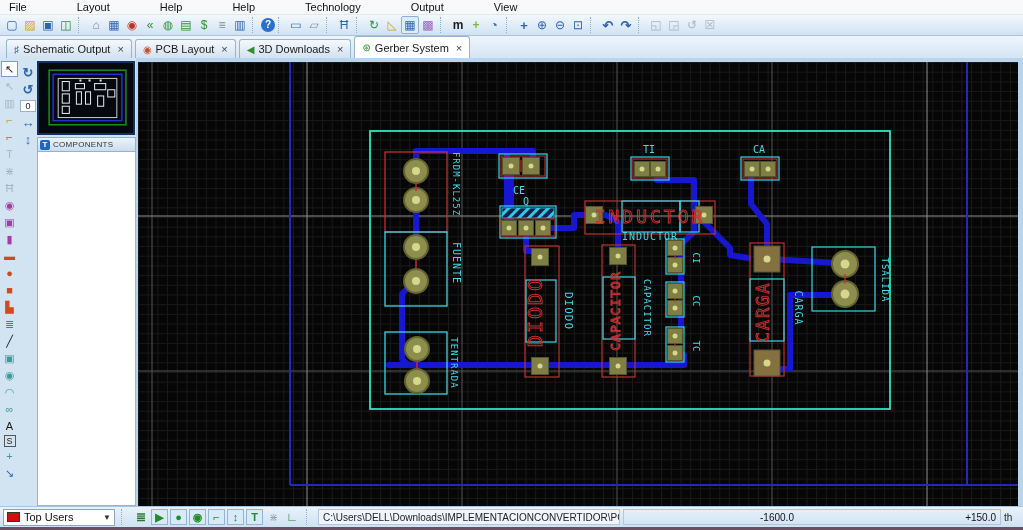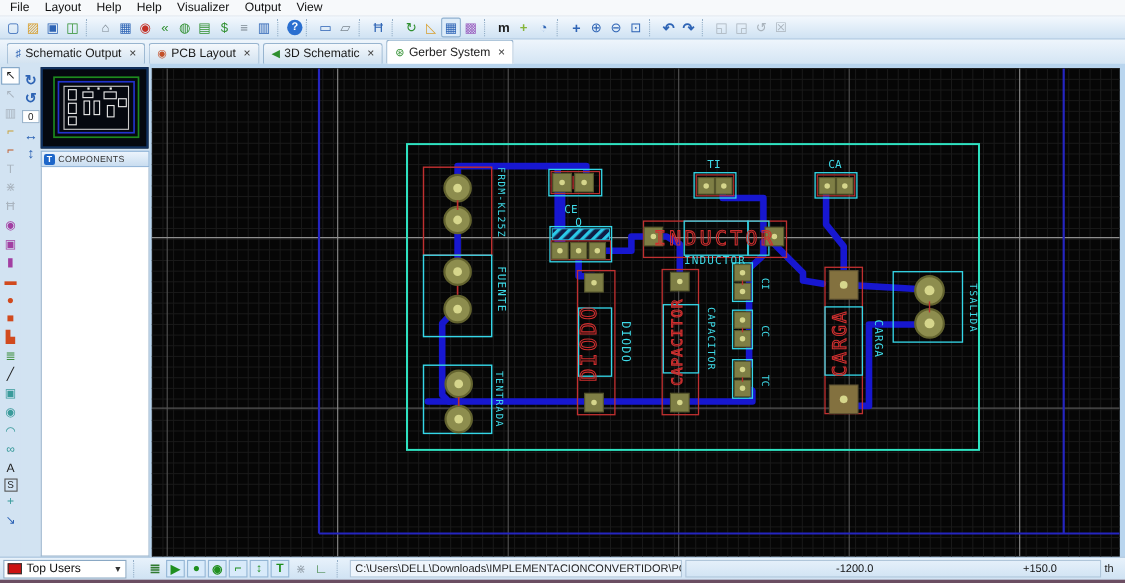--- a/index.html
+++ b/index.html
@@ -1,20 +1,20 @@
 <!DOCTYPE html>
 <html><head>
 <meta charset="utf-8">
 <style>
   * { box-sizing: border-box; margin: 0; padding: 0; }
   html,body { width:1023px; height:530px; overflow:hidden; font-family:"Liberation Sans",sans-serif; }
   .window { position:relative; width:1023px; height:530px; background:#d2e3f2; display:flex; flex-direction:column; }
 
   
-  .menubar { height:15px; background:#f7f9fb; display:flex; align-items:center; padding-left:2px; font-size:11px; color:#111; border-bottom:1px solid #e3e8ee; flex:0 0 15px; }
+  .menubar { height:15px; background:#f7f9fb; display:flex; align-items:center; padding-left:2px; font-size:11px; color:#111; border-bottom:1px solid #e3e8ee; flex:0 0 15px;gap:36px; }
   .menu-item { padding:0 7px; line-height:14px; }
 
   
   .toolbar { height:21px; flex:0 0 21px; background:linear-gradient(#f3f8fd,#cfe2f3); display:flex; align-items:center; padding-left:3px; border-bottom:1px solid #aac4dd; }
   .tb { width:18px; height:18px; display:inline-flex; align-items:center; justify-content:center; font-size:12px; line-height:1; cursor:default; }
   .sep { width:6px; height:16px; border-left:1px dotted #93aec7; margin:0 3px; }
   .i-blue{color:#2e64b5;} .i-bluebold{color:#2e64b5;font-weight:bold;font-size:13px;}
   .i-yellow{color:#d8a031;} .i-green{color:#2f8f2f;} .i-red{color:#c33026;}
   .i-gray{color:#7d8892;} .i-dark{color:#1c1c1c;font-weight:bold;} .i-purple{color:#9a5fbf;}
   .i-olive{color:#86b53a;font-weight:bold;} .i-dis{color:#aab4bd;}
@@ -61,36 +61,36 @@
                display:flex; align-items:center; gap:3px; padding:0 3px; font-size:10px; }
   .layer-dd { width:112px; height:17px; background:#fff; border:1px solid #8aa8c4; display:flex; align-items:center; gap:4px; padding:0 3px; font-size:11px; color:#111; }
   .swatch { width:13px; height:10px; background:#cc1111; border:1px solid #333; flex:0 0 13px; }
   .dd-arrow { margin-left:auto; font-size:8px; color:#333; }
   .sb { width:17px; height:16px; background:#d8eafa; border:1px solid #93b5d4; color:#1f8f1f; font-weight:bold; font-size:11px; display:inline-flex; align-items:center; justify-content:center; }
   .sb-plain { width:16px; height:16px; color:#2f7a2f; font-weight:bold; font-size:12px; display:inline-flex; align-items:center; justify-content:center; }
   .sb-dis { width:17px; height:16px; color:#9aa6b1; font-size:11px; display:inline-flex; align-items:center; justify-content:center; }
   .pathbox { width:302px; height:16px; background:#eef5fc; border:1px solid #b0c6da; color:#222; display:flex; align-items:center; padding:0 4px; white-space:nowrap; overflow:hidden; font-size:10px; }
   .coords { flex:1; height:16px; border:1px solid #b0c6da; display:flex; align-items:center; font-size:10px; color:#111; }
   .cx { flex:1; text-align:center; }
-  .cy { width:70px; text-align:left; padding-right:4px; }
+  .cy { width:70px; text-align:right; padding-right:4px; }
   .units { width:16px; text-align:left; color:#222; }
   .bottomedge { height:3px; flex:0 0 3px; background:#6b4e62; }
 </style>
 </head>
 <body>
 
 <div class="window">
 
   <div class="menubar">
 
   <span class="menu-item">File</span>
       <span class="menu-item">Layout</span>
       <span class="menu-item">Help</span>
       <span class="menu-item">Help</span>
-      <span class="menu-item">Visualizer</span>
+      <span class="menu-item">Technology</span>
       <span class="menu-item">Output</span>
       <span class="menu-item">View</span>
     </div>
 
   <div class="toolbar">
 
   <span class="tb i-blue">▢</span>
       <span class="tb i-yellow">▨</span>
       <span class="tb i-blue">▣</span>
       <span class="tb i-green">◫</span>
@@ -144,21 +144,21 @@
       </div>
 
       <div class="tab">
         <span class="tg t-red">◉</span>
         <span>PCB Layout</span>
         <span class="x">×</span>
       </div>
 
       <div class="tab">
         <span class="tg t-green">◀</span>
-        <span>3D Schematic</span>
+        <span>3D Downloads</span>
         <span class="x">×</span>
       </div>
 
       <div class="tab active">
         <span class="tg t-green">⊛</span>
         <span>Gerber System</span>
         <span class="x">×</span>
       </div>
     </div>
 
@@ -504,19 +504,19 @@
         <span class="sb">↕</span>
         <span class="sb">T</span>
         <span class="sb-dis">⋇</span>
         <span class="sb-plain">∟</span>
       </span>
     <span class="sep"></span>
     <div class="pathbox">
       <span>C:\Users\DELL\Downloads\IMPLEMENTACIONCONVERTIDOR\PCB\PCB - CAD</span>
     </div>
     <div class="coords">
-      <span class="cx">-1200.0</span>
+      <span class="cx">-1600.0</span>
       <span class="cy">+150.0</span>
     </div>
     <span class="units">th</span>
   </div>
   <div class="bottomedge"></div>
 </div>
 
 </body></html>

